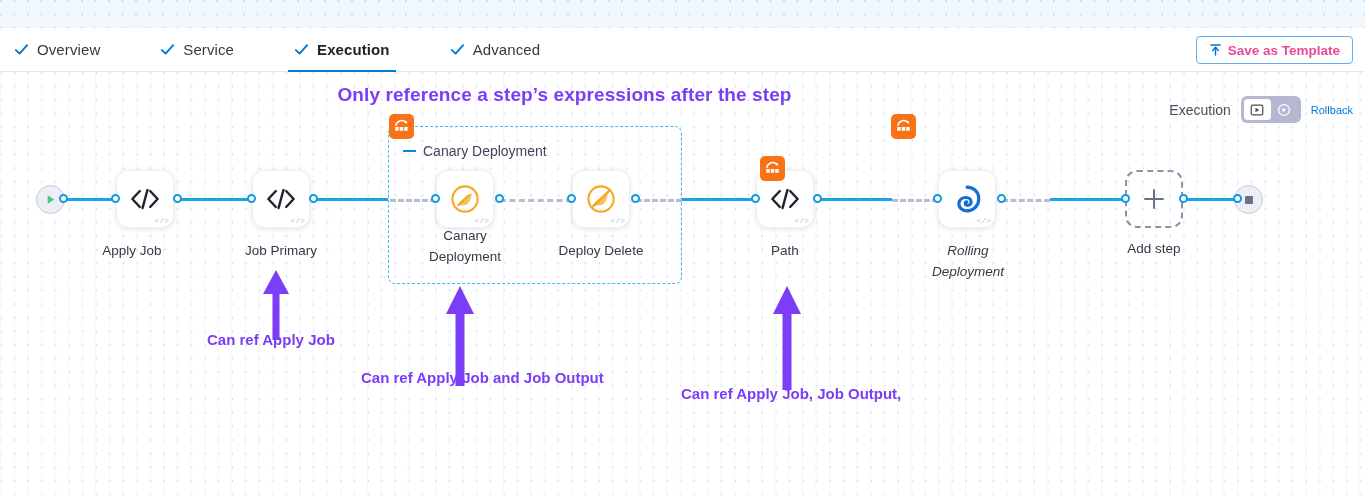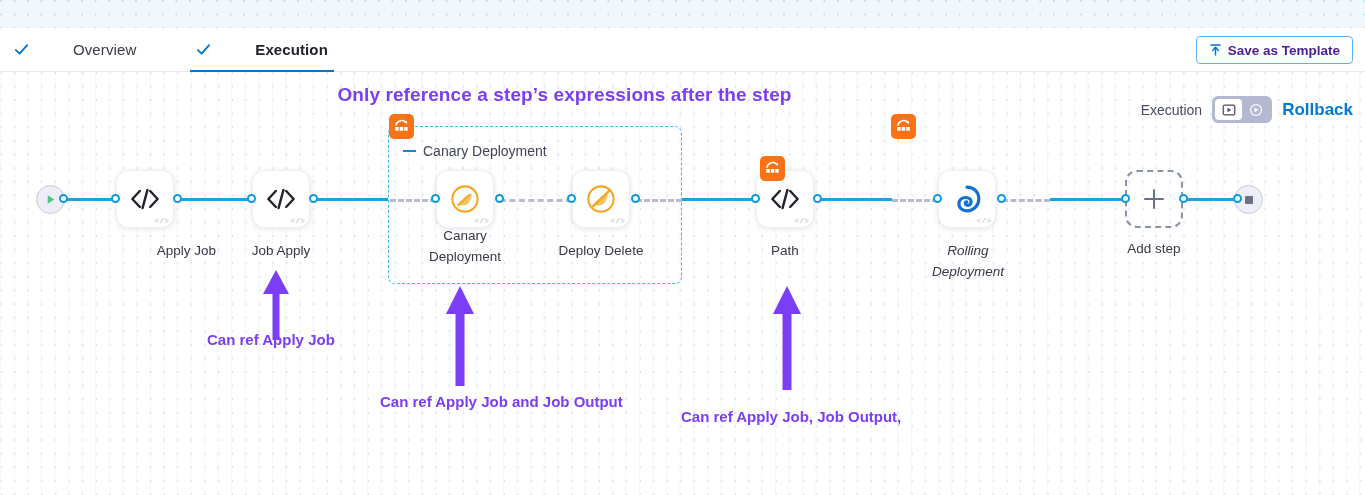--- a/index.html
+++ b/index.html
@@ -39,21 +39,20 @@
     padding-left: 14px;
   }
   .tab {
     display: flex; align-items: center;
     height: 44px;
     padding: 0 14px 0 0;
     margin-right: 22px;
     position: relative;
     cursor: pointer;
     white-space: nowrap;
-    gap: 36px;
   }
   .tab .check {
     width: 15px; height: 15px;
     margin-right: 8px;
     flex: none;
     display: block;
   }
   .tab .tab-label {
     font-size: 15px;
     color: #383946;
@@ -69,21 +68,21 @@
   }
 
   .save-template {
     position: absolute;
     right: 12px; top: 8px;
     height: 28px;
     padding: 0 12px;
     border: 1px solid #5fb0f0;
     border-radius: 4px;
     background: #ffffff;
-    color: #4c1d95;
+    color: #ec4899;
     font-size: 13.5px;
     font-weight: bold;
     display: flex;
     align-items: center;
     gap: 6px;
     cursor: pointer;
     font-family: "Liberation Sans", sans-serif;
   }
   .save-template svg { display: block; }
 
@@ -128,21 +127,21 @@
     gap: 0px;
   }
   .seg-btn {
     width: 27px; height: 21px;
     display: flex; align-items: center; justify-content: center;
     border-radius: 4px;
     cursor: pointer;
   }
   .seg-btn.on { background: #ffffff; }
   .rollback-link {
-    font-size: 17px; color: #0278d5; font-weight: bold; cursor: pointer;
+    font-size: 11px; color: #0278d5; font-weight: normal; cursor: pointer;
   }
 
   
   .pipe { position: absolute; left: 0; top: 0; width: 1365px; height: 423px; }
 
   .terminal {
     position: absolute;
     width: 29px; height: 29px;
     border-radius: 50%;
     background: #edeef6;
@@ -252,29 +251,41 @@
 
   <div class="tabbar">
 
     <div class="tab">
       <svg class="check" viewBox="0 0 16 16">
           <path d="M2 8.6 L6 12.4 L14 3.4" stroke="#0278d5" stroke-width="2" fill="none" stroke-linecap="round" stroke-linejoin="round"></path>
         </svg>
       <span class="tab-label">Overview</span>
     </div>
 
+    <div class="tab" style="margin-left:24px">
+      <svg class="check" viewBox="0 0 16 16">
+          <path d="M2 8.6 L6 12.4 L14 3.4" stroke="#0278d5" stroke-width="2" fill="none" stroke-linecap="round" stroke-linejoin="round"></path>
+        </svg>
+      <span class="tab-label">Service</span>
+    </div>
 
 
     <div class="tab active" style="margin-left:24px">
       <svg class="check" viewBox="0 0 16 16">
           <path d="M2 8.6 L6 12.4 L14 3.4" stroke="#0278d5" stroke-width="2" fill="none" stroke-linecap="round" stroke-linejoin="round"></path>
         </svg>
       <span class="tab-label">Execution</span>
     </div>
 
+    <div class="tab" style="margin-left:24px">
+      <svg class="check" viewBox="0 0 16 16">
+          <path d="M2 8.6 L6 12.4 L14 3.4" stroke="#0278d5" stroke-width="2" fill="none" stroke-linecap="round" stroke-linejoin="round"></path>
+        </svg>
+      <span class="tab-label">Advanced</span>
+    </div>
 
     <button class="save-template">
       <svg width="13" height="14" viewBox="0 0 14 15">
         <path d="M2 2 H12" stroke="#0278d5" stroke-width="1.6" stroke-linecap="round"></path>
         <path d="M7 13 V5" stroke="#0278d5" stroke-width="1.6" stroke-linecap="round"></path>
         <path d="M4 8 L7 4.6 L10 8" stroke="#0278d5" stroke-width="1.6" fill="none" stroke-linecap="round" stroke-linejoin="round"></path>
       </svg>
       <span>Save as Template</span>
     </button>
   </div>
@@ -353,33 +364,33 @@
       <div class="node" style="left:116px; top:98px;">
         <svg width="30" height="24" viewBox="0 0 32 24">
           <path d="M10.5 3.5 L2.5 12 L10.5 20.5" fill="none" stroke="#22222c" stroke-width="2.6" stroke-linecap="round" stroke-linejoin="round"></path>
           <path d="M21.5 3.5 L29.5 12 L21.5 20.5" fill="none" stroke="#22222c" stroke-width="2.6" stroke-linecap="round" stroke-linejoin="round"></path>
           <path d="M18.6 2.4 L13.4 21.6" fill="none" stroke="#22222c" stroke-width="2.6" stroke-linecap="round"></path>
         </svg>
         <span class="badge-code">&lt;/&gt;</span>
       </div>
       <div class="port" style="left:111px; top:122px;"></div>
       <div class="port" style="left:173px; top:122px;"></div>
-      <div class="node-label" style="left:96px; top:168px;text-align:right;">Apply Job</div>
+      <div class="node-label" style="left:72px; top:168px;">Apply Job</div>
 
       <div class="node" style="left:252px; top:98px;">
         <svg width="30" height="24" viewBox="0 0 32 24">
           <path d="M10.5 3.5 L2.5 12 L10.5 20.5" fill="none" stroke="#22222c" stroke-width="2.6" stroke-linecap="round" stroke-linejoin="round"></path>
           <path d="M21.5 3.5 L29.5 12 L21.5 20.5" fill="none" stroke="#22222c" stroke-width="2.6" stroke-linecap="round" stroke-linejoin="round"></path>
           <path d="M18.6 2.4 L13.4 21.6" fill="none" stroke="#22222c" stroke-width="2.6" stroke-linecap="round"></path>
         </svg>
         <span class="badge-code">&lt;/&gt;</span>
       </div>
       <div class="port" style="left:247px; top:122px;"></div>
       <div class="port" style="left:309px; top:122px;"></div>
-      <div class="node-label" style="left:221px; top:168px;">Job Apply</div>
+      <div class="node-label" style="left:221px; top:168px;">Job Primary</div>
 
       <div class="node" style="left:436px; top:98px;">
         <svg width="32" height="32" viewBox="0 0 34 34">
           <circle cx="17" cy="17" r="13.4" fill="none" stroke="#f5a623" stroke-width="2.2"></circle>
           <path d="M24 11.5 C24 18.5 20.5 24 14.5 24 C12.5 24 11 23.4 9.6 22.4 L16 16.5 C18 14.6 21 11.5 24 11.5 Z" fill="#f7c55e"></path>
           <path d="M24 11.5 C21.5 13.5 19 16.6 16 19.6 L10.2 25 L8.6 23.2 L15 17 C18 14 21 11.5 24 11.5 Z" fill="#f5a623"></path>
         </svg>
         <span class="badge-code">&lt;/&gt;</span>
       </div>
       <div class="port" style="left:431px; top:122px;"></div>
@@ -450,22 +461,22 @@
     <svg class="arrow" style="left:260px; top:196px;" width="32" height="72" viewBox="0 0 32 72">
       <path d="M16 72 L16 22" stroke="#7b3df5" stroke-width="7" stroke-linecap="butt"></path>
       <path d="M16 2 L29 26 L3 26 Z" fill="#7b3df5"></path>
     </svg>
     <div class="anno-text" style="left:207px; top:258px;">Can ref Apply Job</div>
 
     <svg class="arrow" style="left:443px; top:212px;" width="34" height="102" viewBox="0 0 34 102">
       <path d="M17 102 L17 26" stroke="#7b3df5" stroke-width="9" stroke-linecap="butt"></path>
       <path d="M17 2 L31 30 L3 30 Z" fill="#7b3df5"></path>
     </svg>
-    <div class="anno-text" style="left:380px; top:296px;margin-top:24px;">Can ref Apply Job and Job Output</div>
+    <div class="anno-text" style="left:361px; top:296px;">Can ref Apply Job and Job Output</div>
 
     <svg class="arrow" style="left:770px; top:212px;" width="34" height="106" viewBox="0 0 34 106">
       <path d="M17 106 L17 26" stroke="#7b3df5" stroke-width="9" stroke-linecap="butt"></path>
       <path d="M17 2 L31 30 L3 30 Z" fill="#7b3df5"></path>
     </svg>
-    <div class="anno-text" style="left:681px; top:335px;">Can ref Apply Job, Job Output,</div>
+    <div class="anno-text" style="left:681px; top:312px;">Can ref Apply Job, Job Output,</div>
 
   </div>
 </div>
 
 </body></html>

